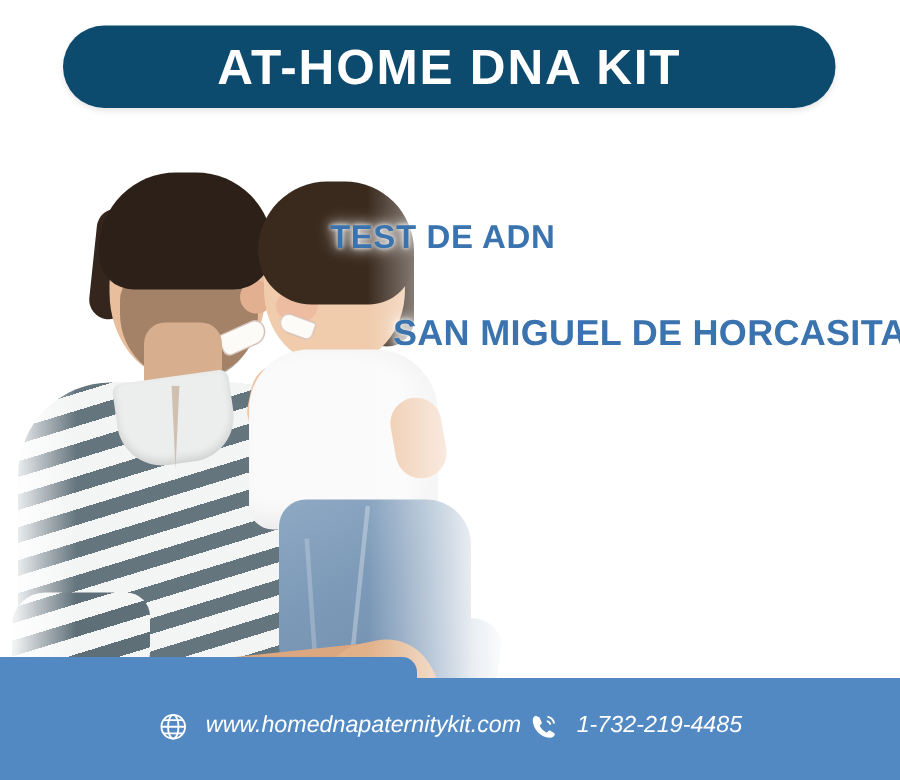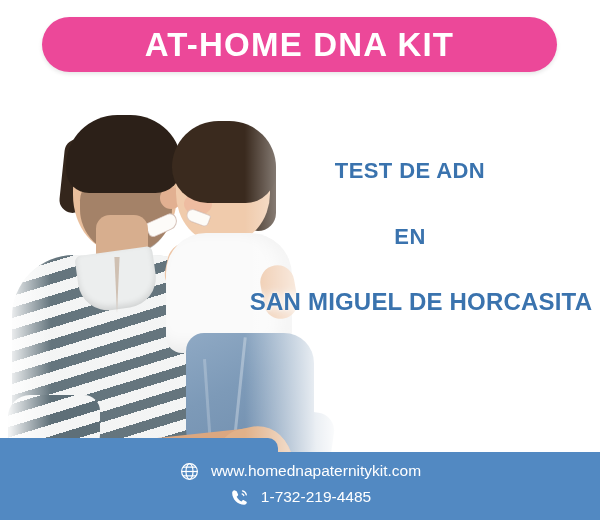--- a/index.html
+++ b/index.html
@@ -19,21 +19,21 @@
     overflow: hidden;
   }
 
   
   #header-banner {
     position: absolute;
     left: 42px;
     top: 17px;
     width: 515px;
     height: 55px;
-    background: #ec4899;
+    background: #0c4a6e;
     border-radius: 28px;
     display: flex;
     align-items: center;
     justify-content: center;
     box-shadow: 0 2px 4px rgba(0,0,0,0.10);
     z-index: 6;
   }
   #header-title {
     color: #ffffff;
     font-size: 33px;
@@ -232,35 +232,35 @@
     left: 276px; top: 336px; width: 54px; height: 96px;
     background: linear-gradient(160deg, #7e9ab7, #6b88a9);
     border-radius: 20px 18px 14px 20px;
     transform: rotate(8deg);
   }
 
   
   #location-block {
     position: absolute;
     left: 220px;
-    top: 158px;
+    top: 145px;
     width: 380px;
     z-index: 5;
-    text-align: center;
+    text-align: left;
   }
   .loc-line {
     color: #3a73ae;
     font-weight: bold;
     font-family: "Liberation Sans", sans-serif;
     white-space: nowrap;
     text-shadow: 0 0 3px rgba(255,255,255,0.95), 0 0 7px rgba(255,255,255,0.9), 0 0 12px rgba(255,255,255,0.8);
   }
   #loc-line-1 { font-size: 22px; letter-spacing: 0.4px; }
   #loc-line-2 { font-size: 22px; letter-spacing: 0.4px; margin-top: 40px; }
-  #loc-line-3 { font-size: 24px; letter-spacing: 0.2px; margin-top: 38px; margin-left: 22px; }
+  #loc-line-3 { font-size: 24px; letter-spacing: 0.2px; margin-top: 38px; margin-left: 42px; }
 
   
   #footer {
     position: absolute;
     left: 0;
     top: 438px;
     width: 600px;
     height: 82px;
     z-index: 7;
   }
@@ -275,26 +275,27 @@
     position: absolute;
     left: 0; top: 14px;
     width: 600px; height: 68px;
     background: #5289c2;
   }
   #footer-inner {
     position: absolute;
     left: 0; top: 0;
     width: 600px; height: 82px;
     display: flex;
-    flex-direction: column;
+    flex-direction: row;
     justify-content: center;
     align-items: center;
     gap: 5px;
     padding-top: 10px;
     box-sizing: border-box;
+    font-style: italic;
   }
   .footer-row {
     display: flex;
     align-items: center;
     justify-content: center;
     gap: 13px;
   }
   .footer-item {
     display: flex;
     align-items: center;
@@ -358,21 +359,20 @@
       <div class="pz" id="child-jeans-seam2"></div>
 
       <div class="pz" id="man-arm"></div>
       <div class="pz" id="man-hand"></div>
     </div>
     <div id="photo-fade"></div>
   </div>
 
   <div id="location-block">
     <div class="loc-line" id="loc-line-1">TEST DE ADN</div>
-    <div class="loc-line" id="loc-line-2">EN</div>
     <div class="loc-line" id="loc-line-3">SAN MIGUEL DE HORCASITA</div>
   </div>
 
   <div id="footer">
     <div id="footer-shape-top"></div>
     <div id="footer-shape-main"></div>
 
     <div id="footer-inner">
 
       <div class="footer-row" id="footer-row-1">

